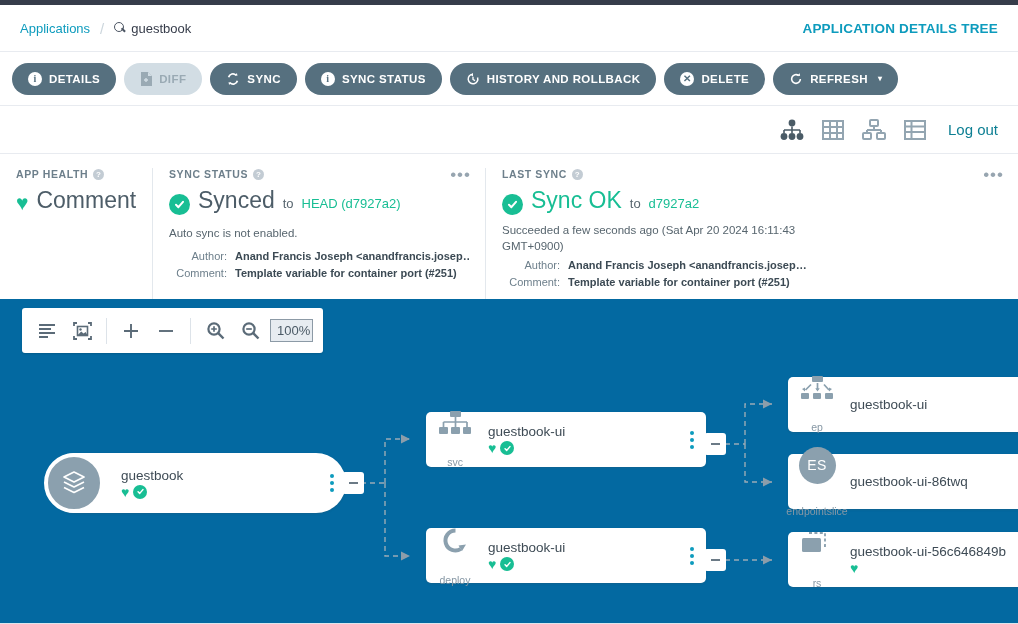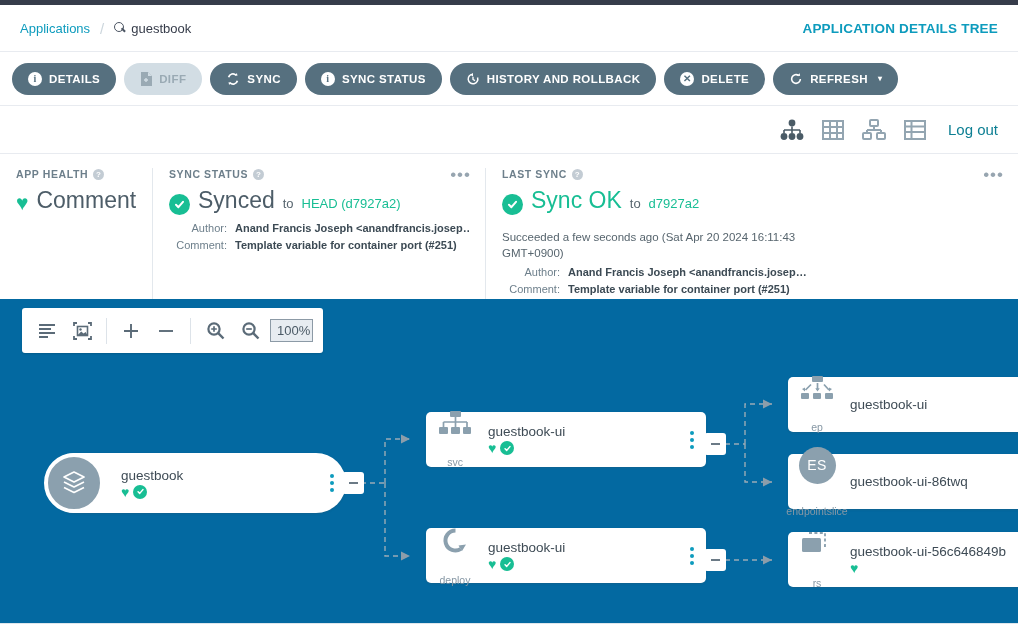--- a/index.html
+++ b/index.html
@@ -321,20 +321,21 @@
     <div class="bigrow">
       <span class="okcircle">
         <svg width="13" height="13" viewBox="0 0 13 13">
             <path d="M3 6.8l2.4 2.4L10 3.8" stroke="#fff" stroke-width="2" fill="none" stroke-linecap="round" stroke-linejoin="round"></path>
           </svg>
       </span>
       <span class="bigtxt">Synced</span>
       <span class="tolbl">to</span>
       <span class="rev">HEAD (d7927a2)</span>
     </div>
+    <div class="subtxt">Auto sync is not enabled.</div>
     <div class="kvtable">
       <div class="kvrow">
         <span class="kvk">Author:</span>
         <span class="kvv">Anand Francis Joseph &lt;anandfrancis.josep…</span>
       </div>
       <div class="kvrow">
         <span class="kvk">Comment:</span>
         <span class="kvv">Template variable for container port (#251)</span>
       </div>
     </div>
@@ -349,21 +350,21 @@
     <div class="bigrow">
       <span class="okcircle">
         <svg width="13" height="13" viewBox="0 0 13 13">
             <path d="M3 6.8l2.4 2.4L10 3.8" stroke="#fff" stroke-width="2" fill="none" stroke-linecap="round" stroke-linejoin="round"></path>
           </svg>
       </span>
       <span class="bigtxt green">Sync OK</span>
       <span class="tolbl">to</span>
       <span class="rev">d7927a2</span>
     </div>
-    <div class="subtxt" style="margin-top:16px;max-width:300px">Succeeded a few seconds ago (Sat Apr 20 2024 16:11:43 GMT+0900)</div>
+    <div class="subtxt" style="margin-top:9px;max-width:300px">Succeeded a few seconds ago (Sat Apr 20 2024 16:11:43 GMT+0900)</div>
     <div class="kvtable" style="margin-top:3px">
       <div class="kvrow">
         <span class="kvk">Author:</span>
         <span class="kvv">Anand Francis Joseph &lt;anandfrancis.josep…</span>
       </div>
       <div class="kvrow">
         <span class="kvk">Comment:</span>
         <span class="kvv">Template variable for container port (#251)</span>
       </div>
     </div>

